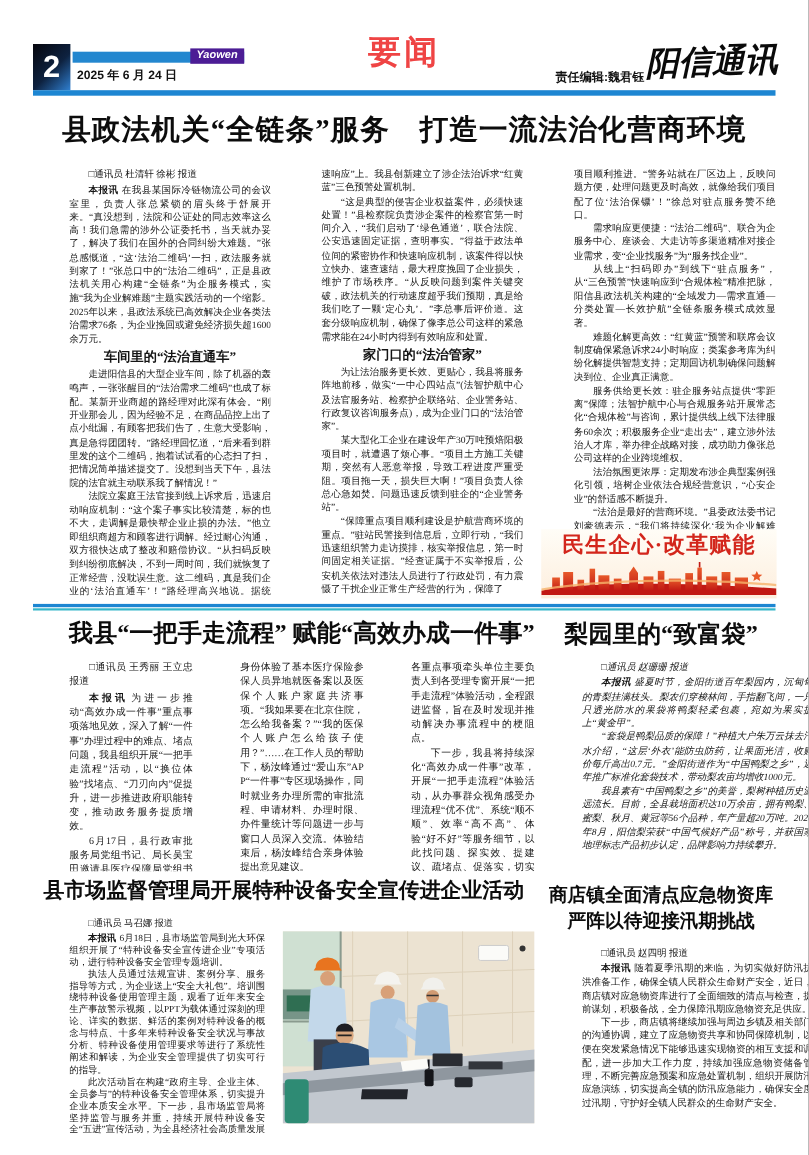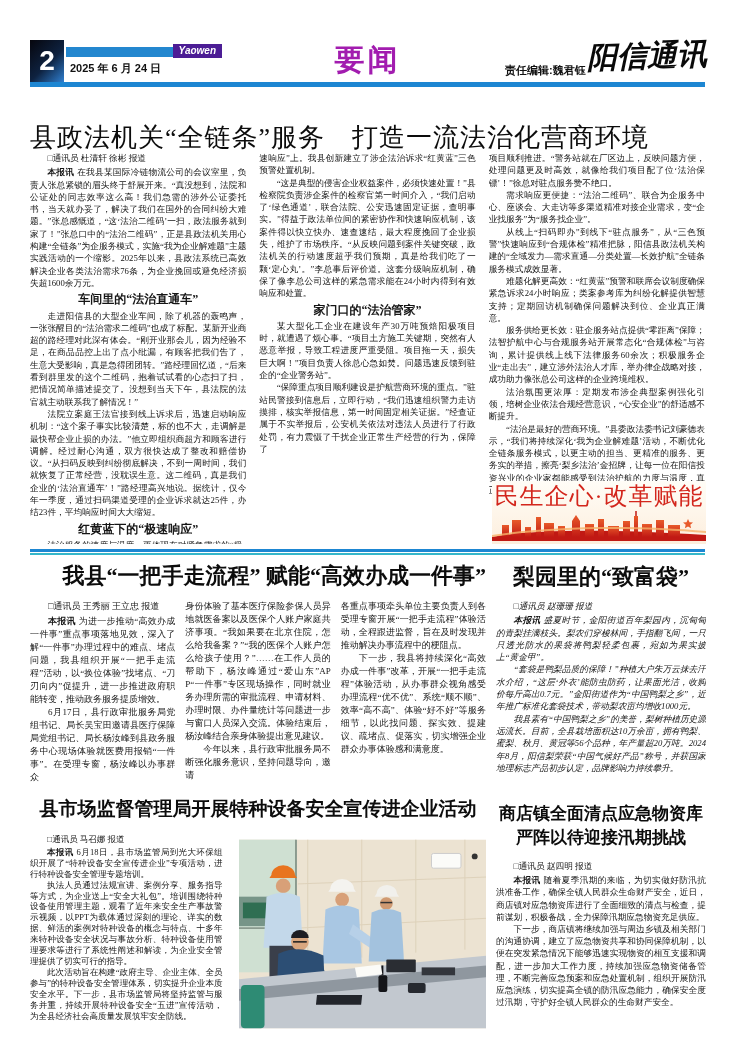--- a/index.html
+++ b/index.html
@@ -7,42 +7,42 @@
         font-family:"Liberation Serif",serif;color:#151515;overflow:hidden;}
   
   .pagenum{position:absolute;left:30px;top:40px;width:34px;height:42px;
            background:linear-gradient(135deg,#06060d 0%,#0e2240 55%,#2f7fd0 100%);
            color:#fff;font:bold 28px/42px "Liberation Sans",sans-serif;text-align:center;}
   .topbar{position:absolute;left:66px;top:47px;width:156px;height:10px;background:#2387cf;
           display:flex;justify-content:flex-end;align-items:center;}
   .topbar .chip{background:#4c1d95;height:14px;margin-top:-2px;padding:0 6px;
                 font:italic bold 10px/14px "Liberation Sans",sans-serif;color:#fff;}
   .date{position:absolute;left:70px;top:61px;font:bold 11px "Liberation Sans",sans-serif;color:#111;}
-  .section-title{position:absolute;left:0;right:0;top:42px;text-align:center;
-                 font:bold 30px/36px "Liberation Sans",sans-serif;letter-spacing:3px;color:#a21caf;}
+  .section-title{position:absolute;left:0;right:0;top:30px;text-align:center;
+                 font:bold 30px/36px "Liberation Sans",sans-serif;letter-spacing:3px;color:#ef4444;}
   .editor{position:absolute;left:505px;top:63px;font:bold 11px "Liberation Sans",sans-serif;color:#111;}
   .masthead{position:absolute;right:28px;top:36px;width:120px;text-align:center;
             font-family:"DejaVu Serif",cursive;font-style:italic;font-weight:bold;font-size:30px;
             transform:rotate(-2deg);color:#0a0a0a;}
   .toprule{position:absolute;left:30px;top:82px;width:675px;height:5px;background:#1d86d2;}
   
   p{margin:0;text-indent:2em;}
   .noind{text-indent:0;}
   .lead{font-weight:bold;margin-right:3px;}
   .byline{text-indent:2em;margin-bottom:2px;}
-  .col,.bodycol{text-align:justify;overflow:hidden;word-break:break-all;}
+  .col,.bodycol{text-align:justify;overflow:hidden;word-break:break-all;margin-left:33px;}
   .subhead{text-align:center;font-weight:bold;font-size:12px;margin:4px 0;text-indent:0;}
   
-  .a1-headline{position:absolute;left:30px;top:102px;width:675px;
-               font-weight:400;font-size:26px;line-height:1.25;letter-spacing:1px;color:#0c0c0c;margin-top:20px;}
+  .a1-headline{position:absolute;left:30px;top:102px;width:675px;text-align:center;
+               font-weight:700;font-size:26px;line-height:1.25;letter-spacing:1px;color:#0c0c0c;}
   .a1-cols{position:absolute;left:30px;top:152px;width:675px;height:392px;display:flex;gap:13px;}
   .a1-cols .col{flex:1;font-size:8.7px;line-height:12.3px;}
   .banner{position:absolute;left:492px;top:481px;width:214px;height:63px;
           background:linear-gradient(#fffdf7,#fdeedd);overflow:hidden;}
-  .banner-text{text-align:center;font-weight:400;font-size:24px;line-height:30px;color:#d3261c;
+  .banner-text{text-align:center;font-weight:700;font-size:20px;line-height:30px;color:#d3261c;
                letter-spacing:1px;font-family:"Liberation Serif",serif;}
   
   .divider-blue{position:absolute;left:30px;top:549px;width:675px;height:3px;background:#1d86d2;}
   .divider-teal{position:absolute;left:30px;top:553px;width:675px;height:2px;background:#35b6c9;}
   
   .a2-headline{position:absolute;left:30px;top:562px;width:456px;text-align:right;
                font-weight:900;font-size:22px;line-height:1.25;color:#0c0c0c;}
   .a2-cols{position:absolute;left:30px;top:600px;width:456px;height:192px;display:flex;gap:10px;}
   .a2-cols .col{flex:1;font-size:9px;line-height:13px;}
   .a3-headline{position:absolute;left:496px;top:562px;width:210px;text-align:center;
@@ -84,20 +84,21 @@
       <div class="subhead">车间里的“法治直通车”</div>
       <p>走进阳信县的大型企业车间，除了机器的轰鸣声，一张张醒目的“法治需求二维码”也成了标配。某新开业商超的路经理对此深有体会。“刚开业那会儿，因为经验不足，在商品品控上出了点小纰漏，有顾客把我们告了，生意大受影响，真是急得团团转。”路经理回忆道，“后来看到群里发的这个二维码，抱着试试看的心态扫了扫，把情况简单描述提交了。没想到当天下午，县法院的法官就主动联系我了解情况！”</p>
       <p>法院立案庭王法官接到线上诉求后，迅速启动响应机制：“这个案子事实比较清楚，标的也不大，走调解是最快帮企业止损的办法。”他立即组织商超方和顾客进行调解。经过耐心沟通，双方很快达成了整改和赔偿协议。“从扫码反映到纠纷彻底解决，不到一周时间，我们就恢复了正常经营，没耽误生意。这二维码，真是我们企业的‘法治直通车’！”路经理高兴地说。据统计，仅今年一季度，通过扫码渠道受理的企业诉求就达25件，办结23件，平均响应时间大大缩短。</p>
       <div class="subhead">红黄蓝下的“极速响应”</div>
       <p>法治服务的速度与温度，更体现在对紧急需求的“极</p>
     </div>
     <div class="col">
       <p class="noind">速响应”上。我县创新建立了涉企法治诉求“红黄蓝”三色预警处置机制。</p>
       <p>“这是典型的侵害企业权益案件，必须快速处置！”县检察院负责涉企案件的检察官第一时间介入，“我们启动了‘绿色通道’，联合法院、公安迅速固定证据，查明事实。”得益于政法单位间的紧密协作和快速响应机制，该案件得以快立快办、速查速结，最大程度挽回了企业损失，维护了市场秩序。“从反映问题到案件关键突破，政法机关的行动速度超乎我们预期，真是给我们吃了一颗‘定心丸’。”李总事后评价道。这套分级响应机制，确保了像李总公司这样的紧急需求能在24小时内得到有效响应和处置。</p>
       <div class="subhead">家门口的“法治管家”</div>
+      <p>为让法治服务更长效、更贴心，我县将服务阵地前移，做实“一中心四站点”(法智护航中心及法官服务站、检察护企联络站、企业警务站、行政复议咨询服务点)，成为企业门口的“法治管家”。</p>
       <p>某大型化工企业在建设年产30万吨预焙阳极项目时，就遭遇了烦心事。“项目土方施工关键期，突然有人恶意举报，导致工程进度严重受阻。项目拖一天，损失巨大啊！”项目负责人徐总心急如焚。问题迅速反馈到驻企的“企业警务站”。</p>
       <p>“保障重点项目顺利建设是护航营商环境的重点。”驻站民警接到信息后，立即行动，“我们迅速组织警力走访摸排，核实举报信息，第一时间固定相关证据。”经查证属于不实举报后，公安机关依法对违法人员进行了行政处罚，有力震慑了干扰企业正常生产经营的行为，保障了</p>
     </div>
     <div class="col">
       <p class="noind">项目顺利推进。“警务站就在厂区边上，反映问题方便，处理问题更及时高效，就像给我们项目配了位‘法治保镖’！”徐总对驻点服务赞不绝口。</p>
       <p>需求响应更便捷：“法治二维码”、联合为企服务中心、座谈会、大走访等多渠道精准对接企业需求，变“企业找服务”为“服务找企业”。</p>
       <p>从线上“扫码即办”到线下“驻点服务”，从“三色预警”快速响应到“合规体检”精准把脉，阳信县政法机关构建的“全域发力—需求直通—分类处置—长效护航”全链条服务模式成效显著。</p>
       <p>难题化解更高效：“红黄蓝”预警和联席会议制度确保紧急诉求24小时响应；类案参考库为纠纷化解提供智慧支持；定期回访机制确保问题解决到位、企业真正满意。</p>
       <p>服务供给更长效：驻企服务站点提供“零距离”保障；法智护航中心与合规服务站开展常态化“合规体检”与咨询，累计提供线上线下法律服务60余次；积极服务企业“走出去”，建立涉外法治人才库，举办律企战略对接，成功助力像张总公司这样的企业跨境维权。</p>
       <p>法治氛围更浓厚：定期发布涉企典型案例强化引领，培树企业依法合规经营意识，“心安企业”的舒适感不断提升。</p>

